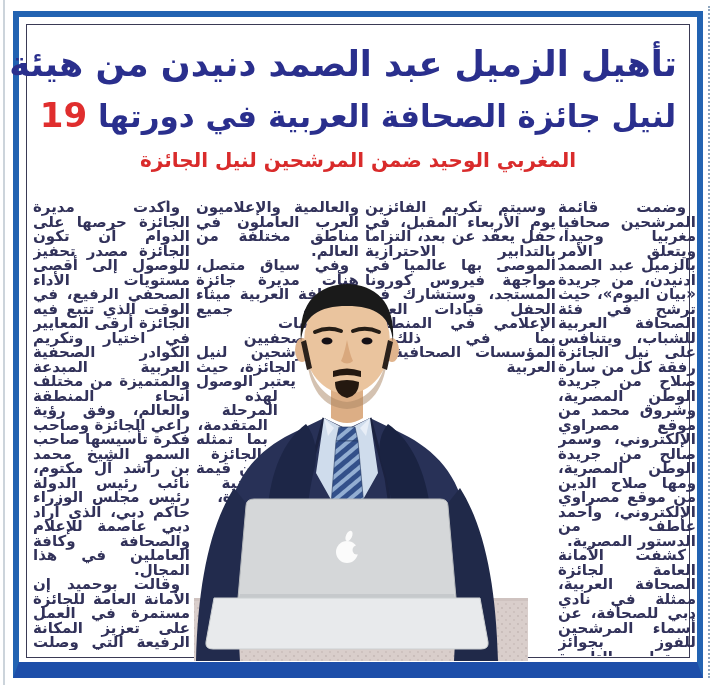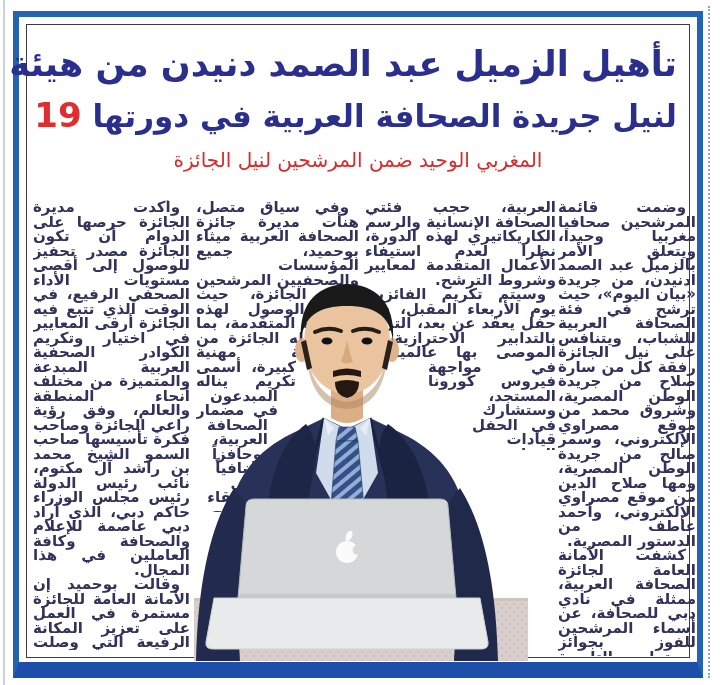--- a/index.html
+++ b/index.html
@@ -10,21 +10,21 @@
   .dotted-margin{position:absolute;left:708px;top:6px;height:672px;width:0;border-left:2px dotted #8fa6bf;}
   
   .frame{position:absolute;left:13px;top:11px;width:690px;height:667px;box-sizing:border-box;
          border:6px solid #2263b2;border-bottom:16px solid #1d4ea9;background:#fff;}
   .hairline{position:absolute;left:7px;top:7px;right:7px;bottom:4px;border:1.5px solid #3a3a55;pointer-events:none;}
   
   .headline{position:absolute;left:20px;right:20px;top:20px;text-align:center;direction:rtl;}
   .hl1{font-size:35px;font-weight:900;color:#2a2f8d;line-height:54px;white-space:nowrap;}
   .hl2{font-size:31px;font-weight:900;color:#2a2f8d;line-height:48px;white-space:nowrap;}
   .hl2 .num{color:#e02e2e;font-size:34px;}
-  .subhead{font-size:20px;font-weight:400;color:#d92b2b;line-height:34px;margin-top:3px;}
+  .subhead{font-size:20px;font-weight:700;color:#d92b2b;line-height:34px;margin-top:3px;}
   
   .col{position:absolute;top:200px;overflow:hidden;direction:rtl;text-align:justify;
        font-size:15px;font-weight:700;color:#32325a;line-height:14.5px;}
   .col p{margin:0;text-indent:10px;}
   .col p.cont{text-indent:0;}
   .col-1{left:558px;width:138px;height:456px;}
   .col-2{left:364px;width:192px;height:250px;}
   .col-3{left:196px;width:164px;height:312px;}
   .col-4{left:33px;width:157px;height:450px;}
   
@@ -38,50 +38,50 @@
 <body>
 
 <div class="scan-edge-left"></div>
 <div class="dotted-margin"></div>
 
 <div class="frame">
   <div class="hairline"></div>
 
   <div class="headline">
     <div class="hl1"><span>تأهيل الزميل عبد الصمد دنيدن من هيئة تحرير</span> </div>
-    <div class="hl2"><span>لنيل جريدة الصحافة العربية في دورتها</span> <span class="num">19</span></div>
+    <div class="hl2"><span>لنيل جائزة الصحافة العربية في دورتها</span> <span class="num">19</span></div>
     <div class="subhead">المغربي الوحيد ضمن المرشحين لنيل الجائزة</div>
   </div>
 </div>
 
 <div class="col col-1">
   <p>وضمت قائمة المرشحين صحافيا مغربيا وحيدا، ويتعلق الأمر بالزميل عبد الصمد ادنيدن، من جريدة «بيان اليوم»، حيث ترشح في فئة الصحافة العربية للشباب، ويتنافس على نيل الجائزة رفقة كل من سارة صلاح من جريدة الوطن المصرية، وشروق محمد من موقع مصراوي الإلكتروني، وسمر صالح من جريدة الوطن المصرية، ومها صلاح الدين من موقع مصراوي الإلكتروني، وأحمد عاطف من الدستور المصرية.</p>
   <p>كشفت الأمانة العامة لجائزة الصحافة العربية، ممثلة في نادي دبي للصحافة، عن أسماء المرشحين للفوز بجوائز دورتها التاسعة عشرة من مختلف أنحاء العالم العربي وخارجه، إلى جانب المؤسسات الصحافية المرشحة ضمن فئة الصحافة الذكية.</p>
   <p>كما أعلنت الأمانة العامة للجائزة، عن المرشحين الثلاثة الأوائل عن كل فئة من فئات الجائزة، حيث ترشح للفوز عن فئة الصحافة الذكية، كل من جريدة الإمارات اليوم، وجريدة الرؤية الإماراتية، وجريدة اليوم السابع المصرية.</p>
 
 </div>
 
 <div class="col col-2">
   <span class="fl" style="width:1px;height:131px"></span>
   <span class="fl" style="width:30px;height:29px"></span>
   <span class="fl" style="width:64px;height:29px"></span>
   <span class="fl" style="width:90px;height:29px"></span>
   <span class="fl" style="width:108px;height:29px"></span>
   <span class="fl" style="width:130px;height:33px"></span>
-  <p class="cont">العربية، حجب فئتي الصحافة الإنسانية والرسم الكاريكاتيري لهذه الدورة، نظرا لعدم استيفاء الأعمال المتقدمة لمعايير وشروط الترشح.</p>
   <p>وسيتم تكريم الفائزين يوم الأربعاء المقبل، في حفل يعقد عن بعد، التزاما بالتدابير الاحترازية الموصى بها عالميا في مواجهة فيروس كورونا المستجد، وستشارك في الحفل قيادات العمل الإعلامي في المنطقة، بما في ذلك المؤسسات الصحافية العربية</p>
 </div>
 
 <div class="col col-3">
   <span class="fr" style="width:1px;height:131px"></span>
   <span class="fr" style="width:34px;height:29px"></span>
   <span class="fr" style="width:64px;height:29px"></span>
   <span class="fr" style="width:82px;height:29px"></span>
   <span class="fr" style="width:92px;height:29px"></span>
   <span class="fr" style="width:98px;height:70px"></span>
+  <p class="cont">والعالمية والإعلاميون العرب العاملون في مناطق مختلفة من العالم.</p>
   <p>وفي سياق متصل، هنأت مديرة جائزة الصحافة العربية ميثاء بوحميد، جميع المؤسسات والصحفيين المرشحين لنيل الجائزة، حيث يعتبر الوصول لهذه المرحلة المتقدمة، بما تمثله الجائزة من قيمة مهنية كبيرة، أسمى تكريم يناله المبدعون في مضمار الصحافة العربية، وحافزاً إضافياً على الارتقاء بالمنتج الصحفي العربي بمضمون عصري يلاقي تطلعات المتلقي.</p>
 </div>
 
 <div class="col col-4">
   <p>وأكدت مديرة الجائزة حرصها على الدوام أن تكون الجائزة مصدر تحفيز للوصول إلى أقصى مستويات الأداء الصحفي الرفيع، في الوقت الذي تتبع فيه الجائزة أرقى المعايير في اختيار وتكريم الكوادر الصحفية العربية المبدعة والمتميزة من مختلف أنحاء المنطقة والعالم، وفق رؤية راعي الجائزة وصاحب فكرة تأسيسها صاحب السمو الشيخ محمد بن راشد آل مكتوم، نائب رئيس الدولة رئيس مجلس الوزراء حاكم دبي، الذي أراد دبي عاصمة للإعلام والصحافة وكافة العاملين في هذا المجال.</p>
   <p>وقالت بوحميد إن الأمانة العامة للجائزة مستمرة في العمل على تعزيز المكانة الرفيعة التي وصلت إليها الجائزة، ضمن أهم منصات التكريم الصحفي على مستوى العالم، وفي ضوء الأهداف الرئيسية التي تأسست عليها الجائزة، منذ إطلاقها في عام 1999، وذلك بفضل المنهج الدقيق الذي تم وضعه للجائزة، والأسلوب الذي تتم من خلاله عمليات التحكيم وفق مجموعة من المعايير المهنية الدقيقة، التي منحت الجائزة ثقة واحترام العاملين في ميدان الصحافة في مختلف أنحاء المنطقة، وكذلك المؤسسات الصحفية العربية العاملة من خارج المنطقة كأهم محفل للاحتفاء بأصحاب الفكر الخلاق والإنتاج المبدع في مجال الصحافة العربية.</p>
 </div>
 
 <div class="photo">
 <svg viewBox="0 0 384 383" xmlns="http://www.w3.org/2000/svg">

